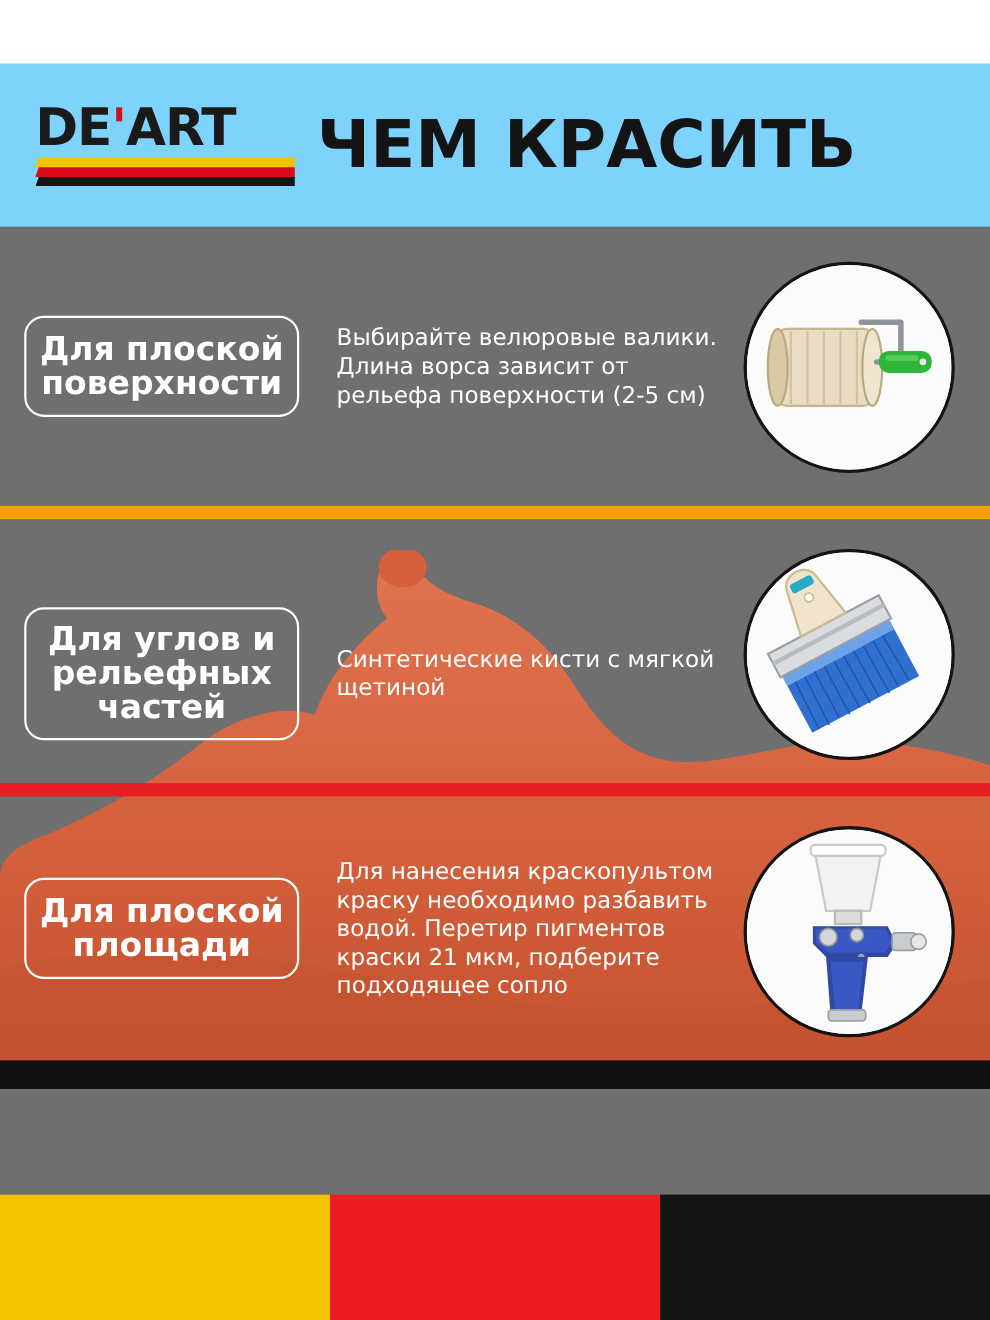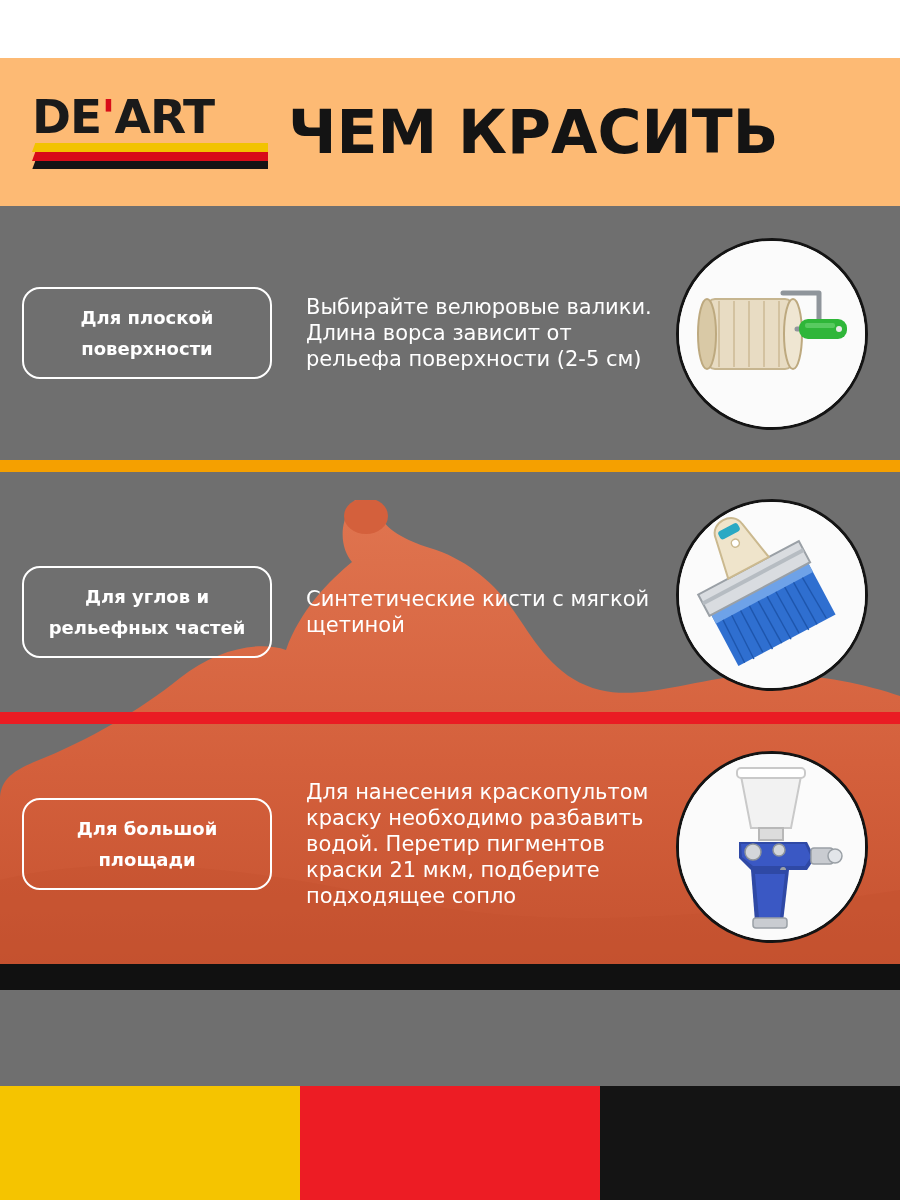--- a/index.html
+++ b/index.html
@@ -24,21 +24,21 @@
     left: 0; top: 0;
     width: 900px; height: 58px;
     background: #ffffff;
   }
 
   
   .header {
     position: absolute;
     left: 0; top: 58px;
     width: 900px; height: 148px;
-    background: #fdba74;
+    background: #7dd3fc;
     display: flex;
     align-items: center;
   }
   .logo {
     position: relative;
     margin-left: 32px;
     width: 236px;
     height: 78px;
   }
   .logo-word {
@@ -108,21 +108,21 @@
   .pill {
     box-sizing: border-box;
     margin-left: 22px;
     width: 250px;
     min-height: 92px;
     border: 2px solid #ffffff;
     border-radius: 18px;
     color: #ffffff;
     font-family: "DejaVu Sans", sans-serif;
     font-weight: bold;
-    font-size: 18px;
+    font-size: 30px;
     line-height: 31px;
     text-align: center;
     display: flex;
     align-items: center;
     justify-content: center;
     padding: 12px 10px;
     background: transparent;
   }
 
   .desc {
@@ -281,21 +281,21 @@
           <rect x="74" y="12" width="22" height="9" rx="3" fill="#2aa9c4"></rect>
           <circle cx="85" cy="30" r="4" fill="#ffffff" stroke="#cbb98f" stroke-width="1.5"></circle>
         </g>
       </svg>
     </div>
   </div>
 
   <div class="stripe stripe-red"></div>
 
   <div class="row row-3">
-    <div class="pill">Для большой площади</div>
+    <div class="pill">Для плоской площади</div>
     <div class="desc">Для нанесения краскопультом краску необходимо разбавить водой. Перетир пигментов краски 21 мкм, подберите подходящее сопло</div>
     <div class="photo">
       <svg viewBox="0 0 186 186" width="186" height="186">
         <rect x="0" y="0" width="186" height="186" fill="#fbfbfb"></rect>
 
         <path d="M 62,22 L 122,22 L 112,74 L 72,74 Z" fill="#f2f2f2" stroke="#c9c9c9" stroke-width="2"></path>
         <rect x="58" y="14" width="68" height="10" rx="4" fill="#ffffff" stroke="#c9c9c9" stroke-width="2"></rect>
         <rect x="80" y="74" width="24" height="12" fill="#dcdcdc" stroke="#b8b8b8" stroke-width="2"></rect>
 
         <path d="M 60,88 L 128,88 L 136,104 L 128,116 L 72,116 L 60,104 Z" fill="#2f49a5"></path>

